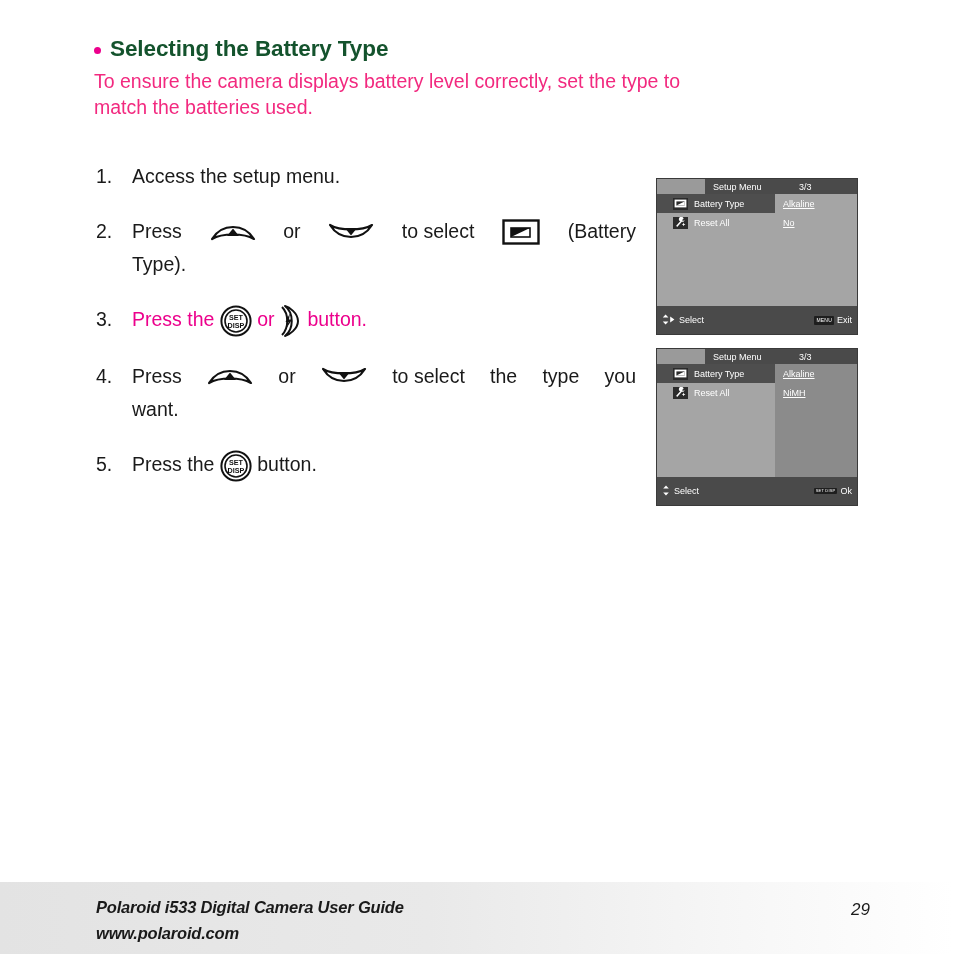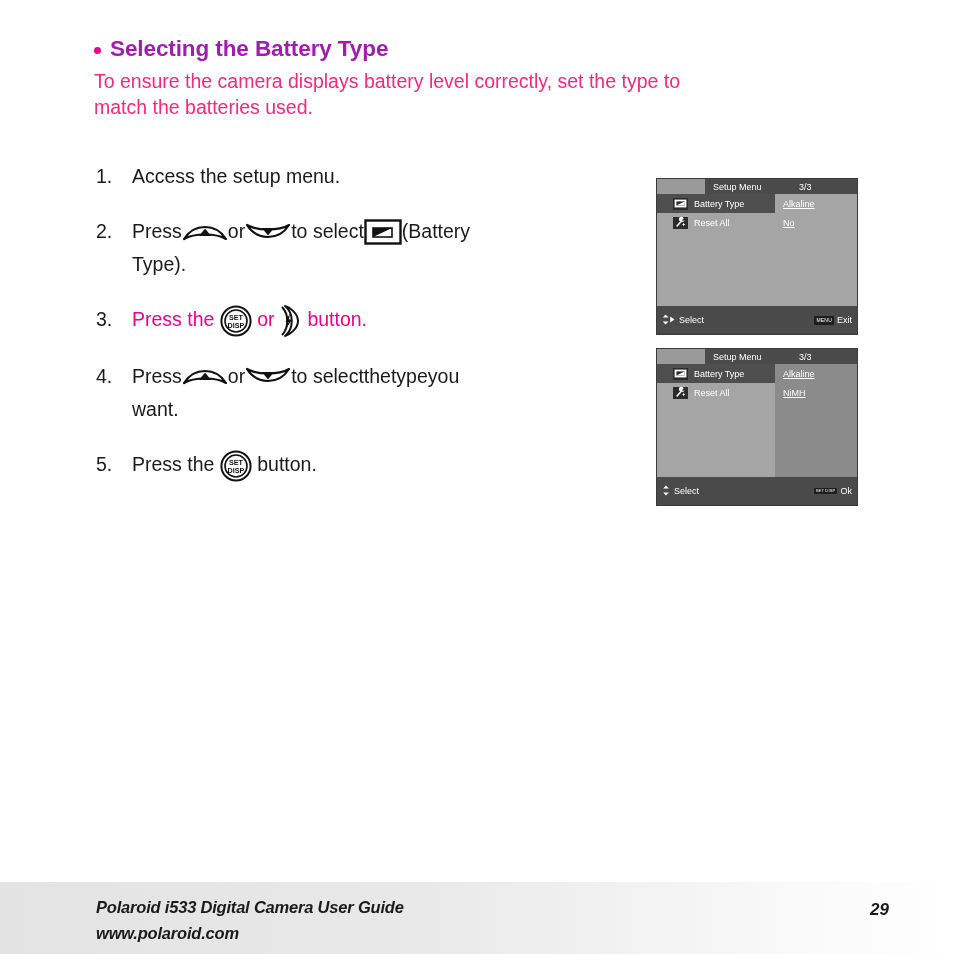--- a/index.html
+++ b/index.html
@@ -32,21 +32,21 @@
     width: 7px;
     height: 7px;
     border-radius: 50%;
     background: #ec008c;
     flex: 0 0 auto;
     margin-top: 2px;
   }
   .section-title {
     font-size: 22.5px;
     font-weight: bold;
-    color: #a21caf;
+    color: #14532d;
     letter-spacing: -0.1px;
     white-space: nowrap;
   }
   .section-sub {
     margin-top: 6px;
     font-size: 19.5px;
     line-height: 26px;
     color: #f2297f;
     text-align: justify;
     width: 766px;
@@ -78,20 +78,21 @@
   }
   .step-body {
     flex: 1 1 auto;
     font-size: 19.5px;
     line-height: 33px;
   }
   .step-body.pink { color: #ec008c; }
   .justified-row {
     display: flex;
     align-items: center;
+    justify-content: space-between;
     width: 100%;
   }
   .justified-row > * { flex: 0 0 auto; }
   .step-line2 { display: block; }
 
   .inline-ico {
     display: inline-flex;
     align-items: center;
     justify-content: center;
     vertical-align: middle;
@@ -225,24 +226,24 @@
     top: 12px;
     font-style: italic;
     font-weight: bold;
     font-size: 16.5px;
     line-height: 26px;
     color: #1a1a1a;
     letter-spacing: -0.2px;
   }
   .page-no {
     position: absolute;
-    right: 65px;
+    right: 84px;
     top: 18px;
     font-style: italic;
-    font-weight: bold;
+    font-weight: normal;
     font-size: 17px;
     color: #1a1a1a;
   }
 </style>
 </head>
 <body>
 
 <div class="heading-wrap">
   <div class="heading-line">
     <span class="bullet-dot"></span>

